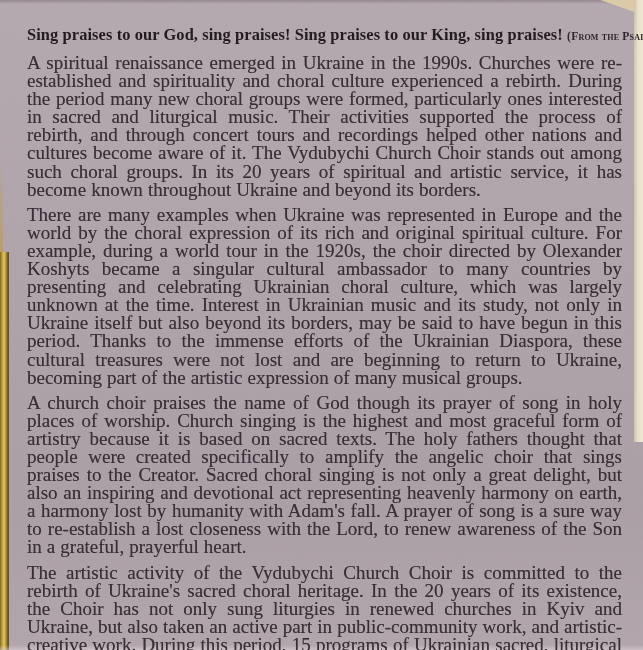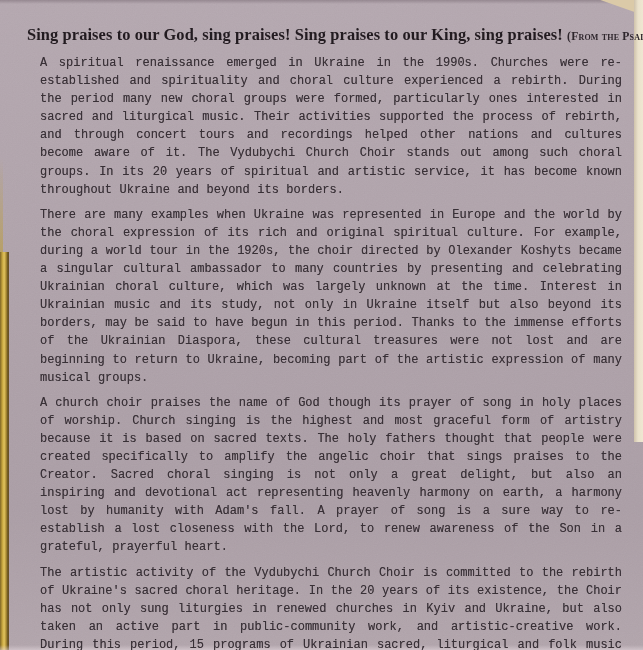--- a/index.html
+++ b/index.html
@@ -79,29 +79,28 @@
     white-space: nowrap;
   }
   .attribution {
     font-size: 11.6px;
     font-weight: bold;
     font-variant: small-caps;
     letter-spacing: 0.2px;
     color: #2e262c;
   }
   .body-text p {
-    margin: 0 0 7px 13px;
-    font-size: 12px;
+    margin: 0 0 7px 0;
+    font-size: 19px;
     line-height: 18.1px;
     text-align: justify;
     hyphens: auto;
     -webkit-hyphens: auto;
     word-spacing: 0.3px;
     text-shadow: 0 0 0.5px rgba(56,48,54,0.55);
-    font-family: Liberation Mono, monospace;
   }
 </style>
 </head>
 <body>
 
 <div class="scan">
 
   <svg class="grain" width="643" height="650" xmlns="http://www.w3.org/2000/svg">
     <filter id="noise">
       <feTurbulence type="fractalNoise" baseFrequency="0.9" numOctaves="2" stitchTiles="stitch"></feTurbulence>

